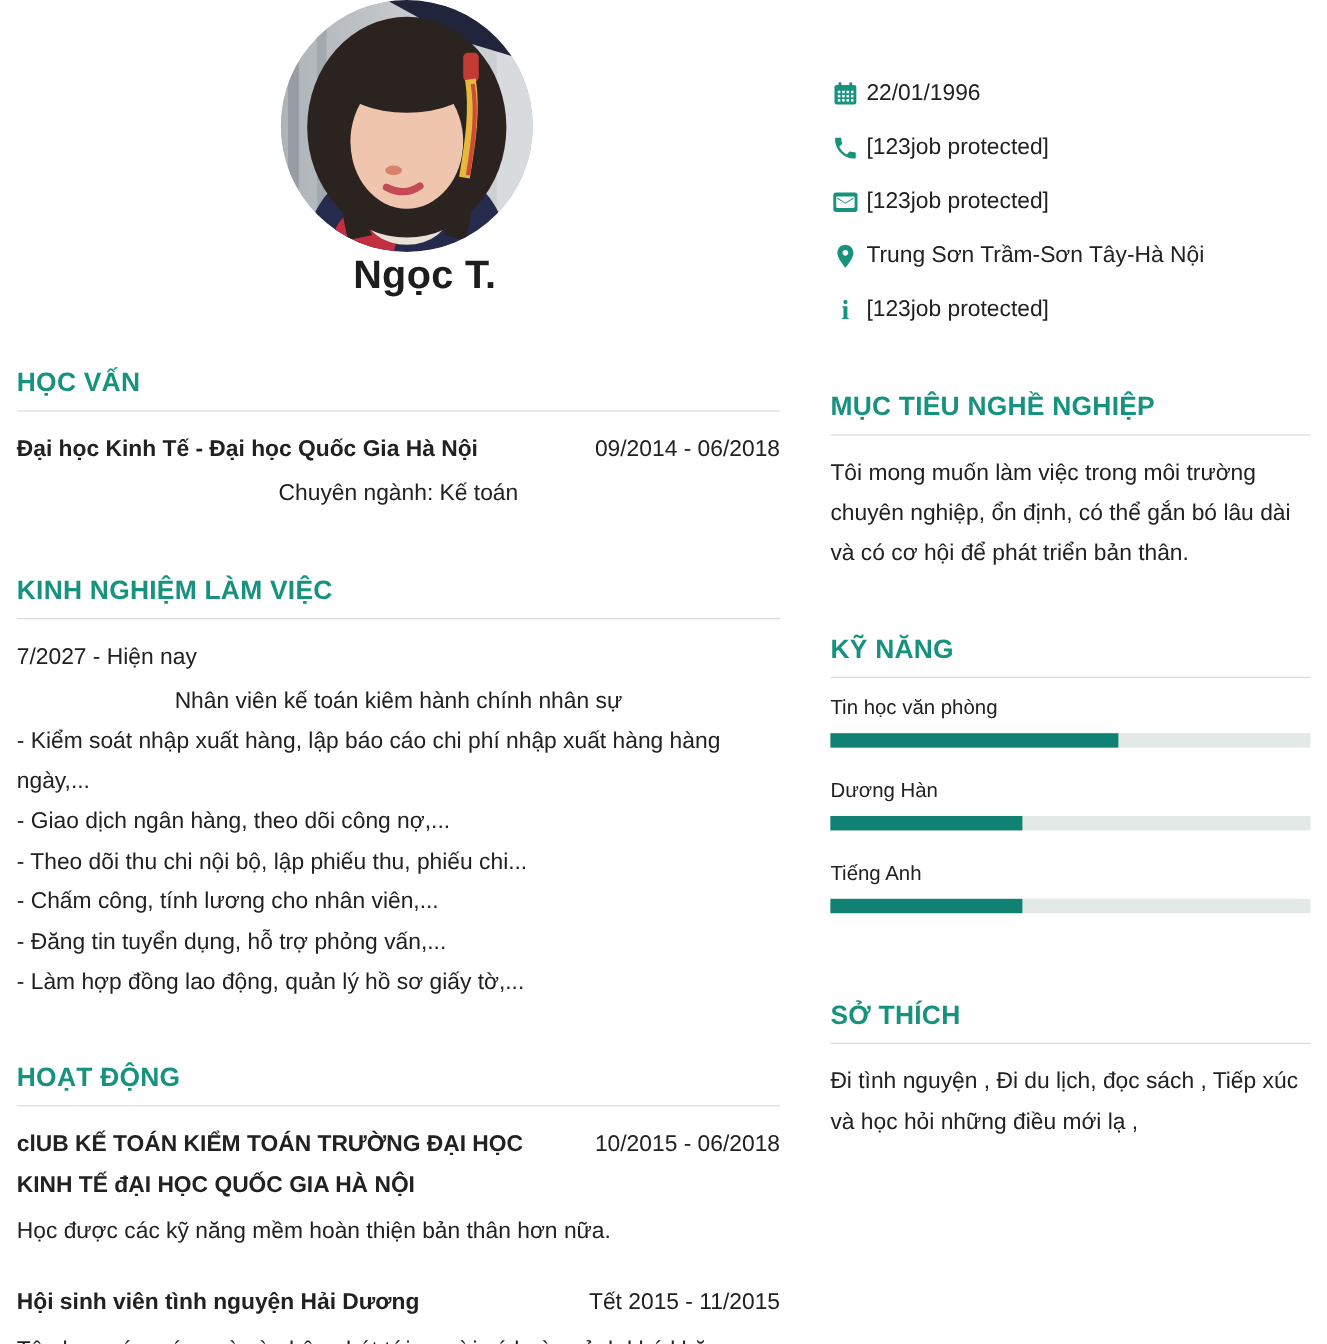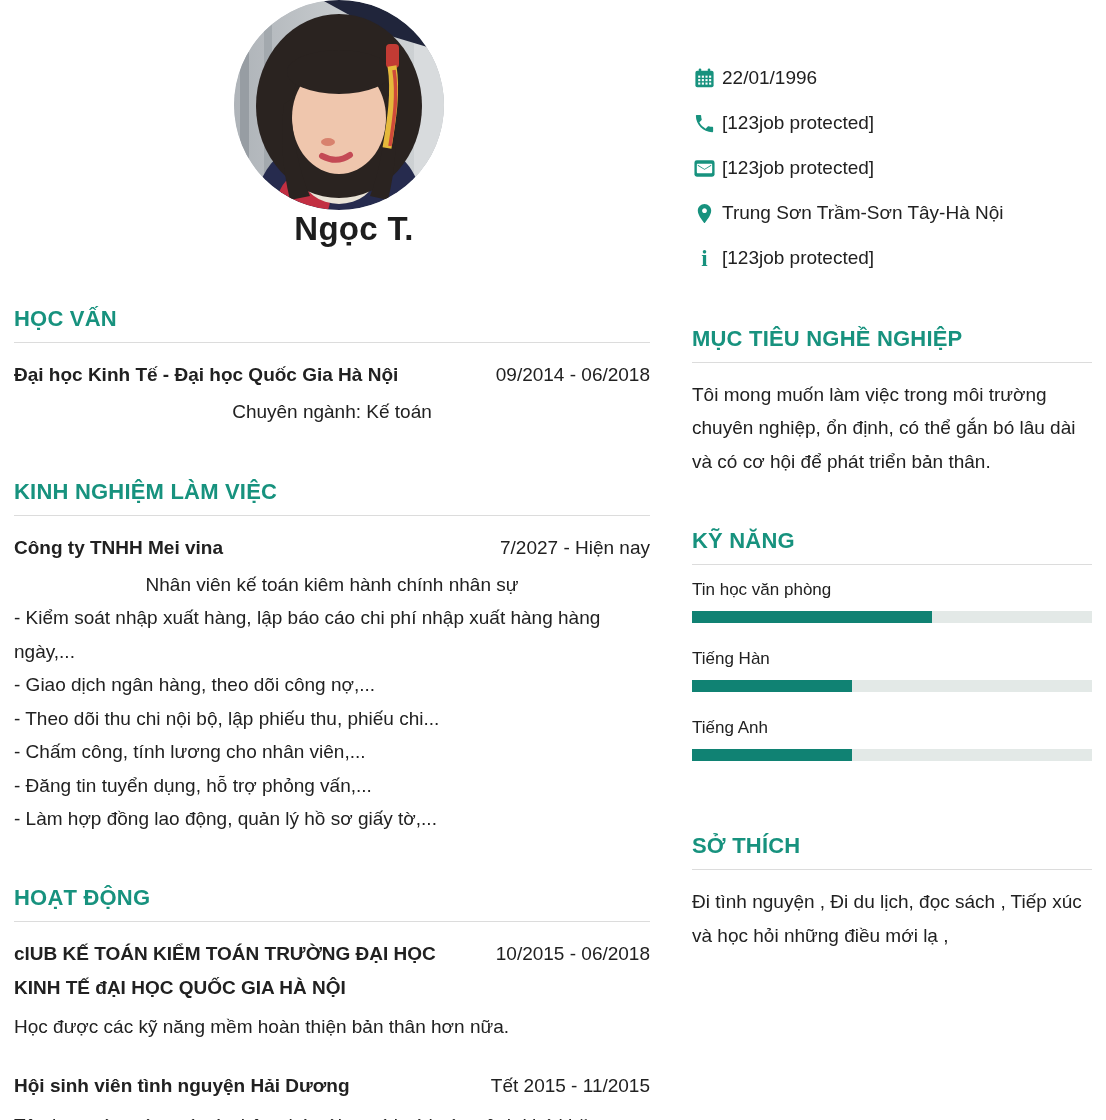--- a/index.html
+++ b/index.html
@@ -123,21 +123,20 @@
         </div>
         <div class="entry-sub">Chuyên ngành: Kế toán</div>
       </div>
     </section>
 
     <section class="section">
       <h2 class="section-title">KINH NGHIỆM LÀM VIỆC</h2>
       <hr class="rule">
       <div class="entry">
         <div class="entry-head">
-          <div class="entry-name">Công ty TNHH Mei vina</div>
           <div class="entry-date">7/2027 - Hiện nay</div>
         </div>
         <div class="entry-sub">Nhân viên kế toán kiêm hành chính nhân sự</div>
         <div class="bullets">
           <p>- Kiểm soát nhập xuất hàng, lập báo cáo chi phí nhập xuất hàng hàng ngày,...</p>
           <p>- Giao dịch ngân hàng, theo dõi công nợ,...</p>
           <p>- Theo dõi thu chi nội bộ, lập phiếu thu, phiếu chi...</p>
           <p>- Chấm công, tính lương cho nhân viên,...</p>
           <p>- Đăng tin tuyển dụng, hỗ trợ phỏng vấn,...</p>
           <p>- Làm hợp đồng lao động, quản lý hồ sơ giấy tờ,...</p>
@@ -243,21 +242,21 @@
       <hr class="rule">
 
       <div class="skill">
         <div class="skill-name">Tin học văn phòng</div>
         <div class="skill-track">
           <div class="skill-fill" style="width: 60%;"></div>
         </div>
       </div>
 
       <div class="skill">
-        <div class="skill-name">Tiếng Hàn</div>
+        <div class="skill-name">Dương Hàn</div>
         <div class="skill-track">
           <div class="skill-fill" style="width: 40%;"></div>
         </div>
       </div>
 
       <div class="skill">
         <div class="skill-name">Tiếng Anh</div>
         <div class="skill-track">
           <div class="skill-fill" style="width: 40%;"></div>
         </div>

